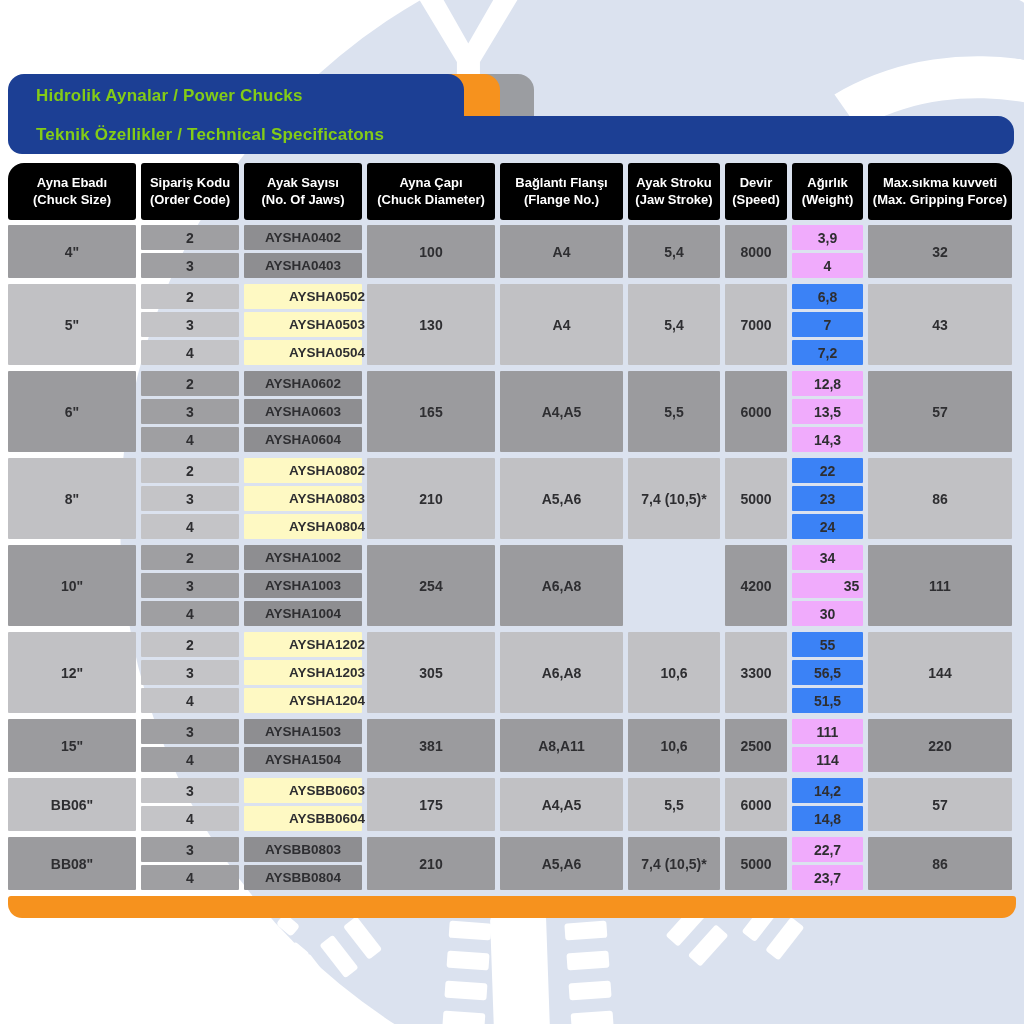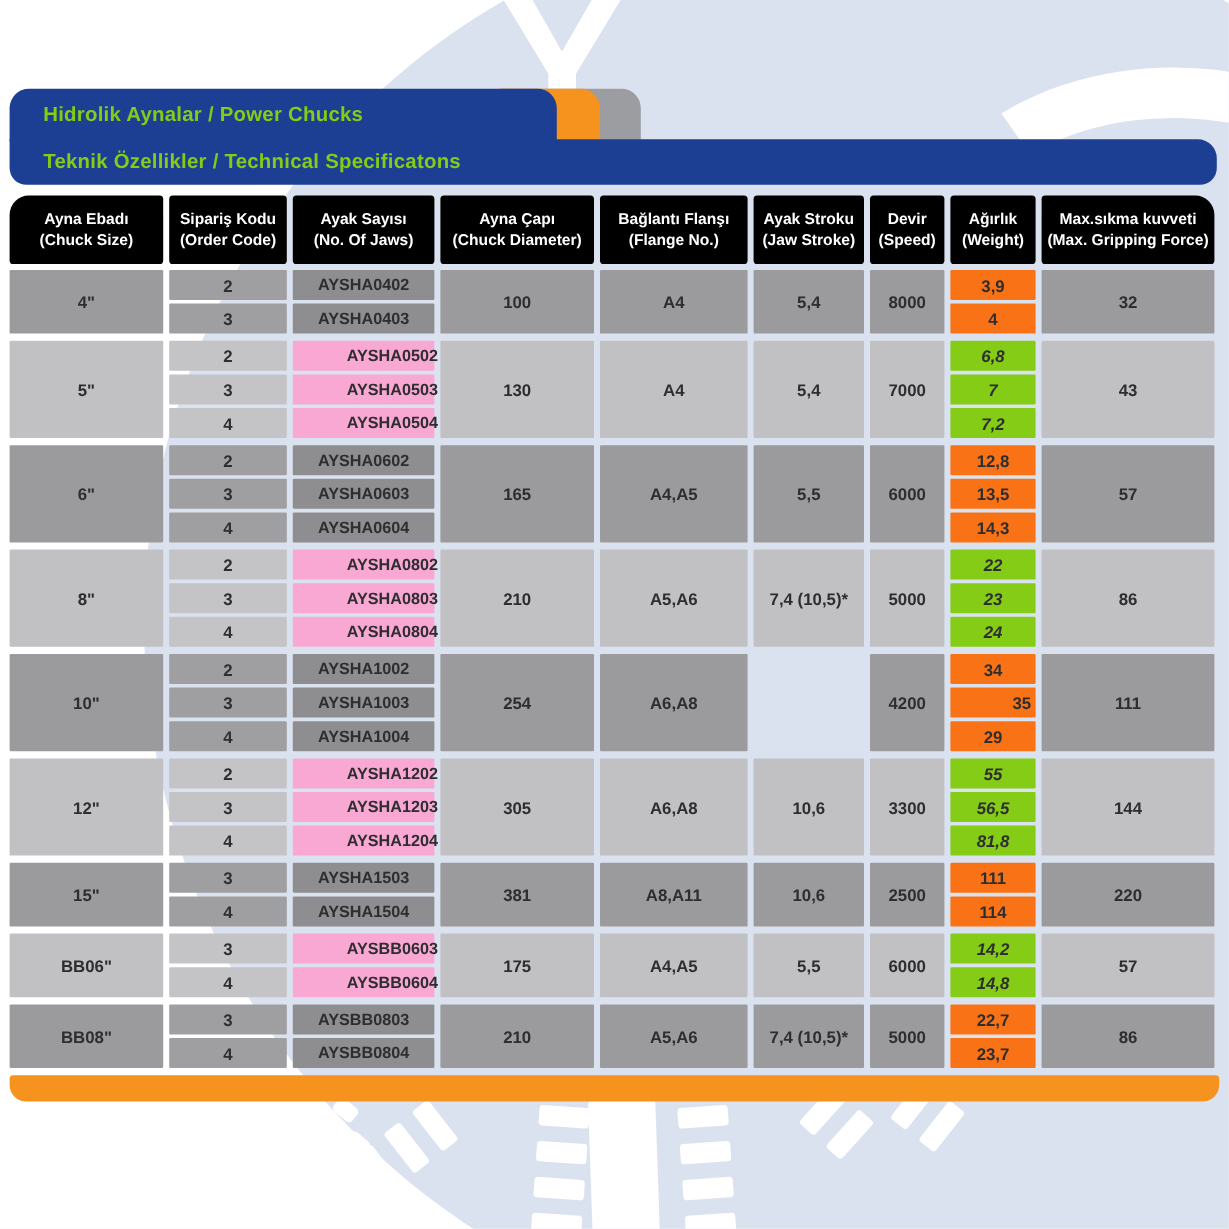--- a/index.html
+++ b/index.html
@@ -57,25 +57,25 @@
   .th:last-child{border-radius:3px 16px 3px 3px;}
   .row-group{row-gap:3px;grid-auto-rows:25px;margin-bottom:6px;}
   .cell{
     display:flex;align-items:center;justify-content:center;
     font-weight:bold;font-size:14px;color:#2e2e31;border-radius:1px;
   }
   .c-code{font-size:13.5px;}
   .dark  .c-span  {background:#9b9b9e;}
   .dark  .c-jaw   {background:#9f9fa2;}
   .dark  .c-code  {background:#8e8e91;}
-  .dark  .c-weight{background:#f97316;}
+  .dark  .c-weight{background:#f0abfc;}
   .light .c-span  {background:#c1c1c4;}
   .light .c-jaw   {background:#c4c4c7;}
-  .light .c-code  {background:#f9a8d4;padding-left:48px;}
-  .light .c-weight{background:#84cc16;font-style:italic;}
+  .light .c-code  {background:#fef9c3;padding-left:48px;}
+  .light .c-weight{background:#3b82f6;}
   .bottom-bar{
     height:22px;background:#f6921e;border-radius:3px 3px 14px 14px;margin-top:0;
   }
 </style>
 </head>
 <body>
 
 <div class="wm-circle"></div>
 <div class="wm-y">Y</div>
 <div class="wm-swoosh"></div>
@@ -228,38 +228,38 @@
         <div class="cell c-code" style="grid-area: 1 / 3;">AYSHA1002</div>
         <div class="cell c-jaw" style="grid-area: 2 / 2;">3</div>
         <div class="cell c-code" style="grid-area: 2 / 3;">AYSHA1003</div>
         <div class="cell c-jaw" style="grid-area: 3 / 2;">4</div>
         <div class="cell c-code" style="grid-area: 3 / 3;">AYSHA1004</div>
         <div class="cell c-span" style="grid-area: 1 / 4 / span 3;">254</div>
         <div class="cell c-span" style="grid-area: 1 / 5 / span 3;">A6,A8</div>
         <div class="cell c-span" style="grid-area: 1 / 7 / span 3;">4200</div>
         <div class="cell c-weight" style="grid-area: 1 / 8;">34</div>
         <div class="cell c-weight" style="grid-area: 2 / 8; padding-left: 48px;">35</div>
-        <div class="cell c-weight" style="grid-area: 3 / 8;">29</div>
+        <div class="cell c-weight" style="grid-area: 3 / 8;">30</div>
         <div class="cell c-span" style="grid-area: 1 / 9 / span 3;">111</div>
       </div>
       <div class="grid9 row-group light">
         <div class="cell c-span" style="grid-area: 1 / 1 / span 3;">12"</div>
         <div class="cell c-jaw" style="grid-area: 1 / 2;">2</div>
         <div class="cell c-code" style="grid-area: 1 / 3;">AYSHA1202</div>
         <div class="cell c-jaw" style="grid-area: 2 / 2;">3</div>
         <div class="cell c-code" style="grid-area: 2 / 3;">AYSHA1203</div>
         <div class="cell c-jaw" style="grid-area: 3 / 2;">4</div>
         <div class="cell c-code" style="grid-area: 3 / 3;">AYSHA1204</div>
         <div class="cell c-span" style="grid-area: 1 / 4 / span 3;">305</div>
         <div class="cell c-span" style="grid-area: 1 / 5 / span 3;">A6,A8</div>
         <div class="cell c-span" style="grid-area: 1 / 6 / span 3;">10,6</div>
         <div class="cell c-span" style="grid-area: 1 / 7 / span 3;">3300</div>
         <div class="cell c-weight" style="grid-area: 1 / 8;">55</div>
         <div class="cell c-weight" style="grid-area: 2 / 8;">56,5</div>
-        <div class="cell c-weight" style="grid-area: 3 / 8;">81,8</div>
+        <div class="cell c-weight" style="grid-area: 3 / 8;">51,5</div>
         <div class="cell c-span" style="grid-area: 1 / 9 / span 3;">144</div>
       </div>
       <div class="grid9 row-group dark">
         <div class="cell c-span" style="grid-area: 1 / 1 / span 2;">15"</div>
         <div class="cell c-jaw" style="grid-area: 1 / 2;">3</div>
         <div class="cell c-code" style="grid-area: 1 / 3;">AYSHA1503</div>
         <div class="cell c-jaw" style="grid-area: 2 / 2;">4</div>
         <div class="cell c-code" style="grid-area: 2 / 3;">AYSHA1504</div>
         <div class="cell c-span" style="grid-area: 1 / 4 / span 2;">381</div>
         <div class="cell c-span" style="grid-area: 1 / 5 / span 2;">A8,A11</div>

